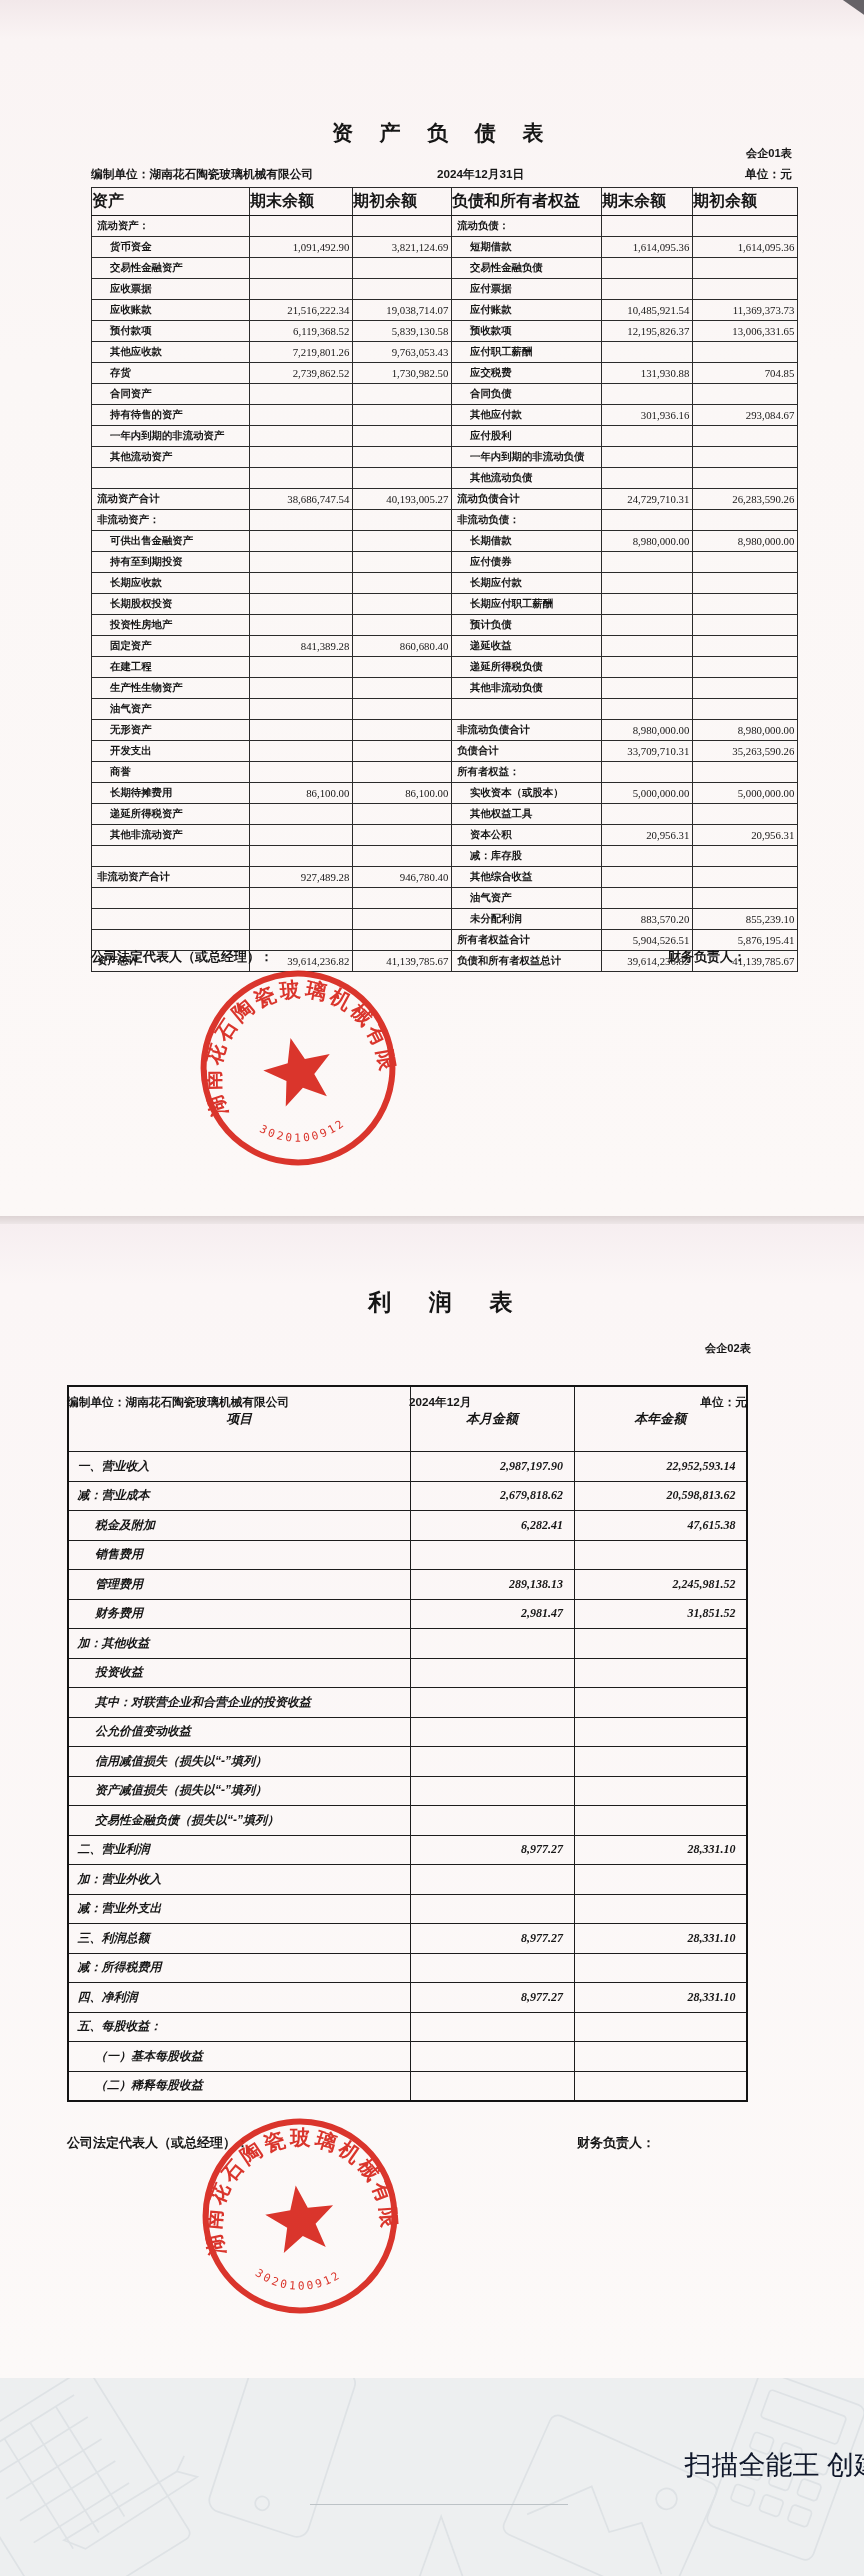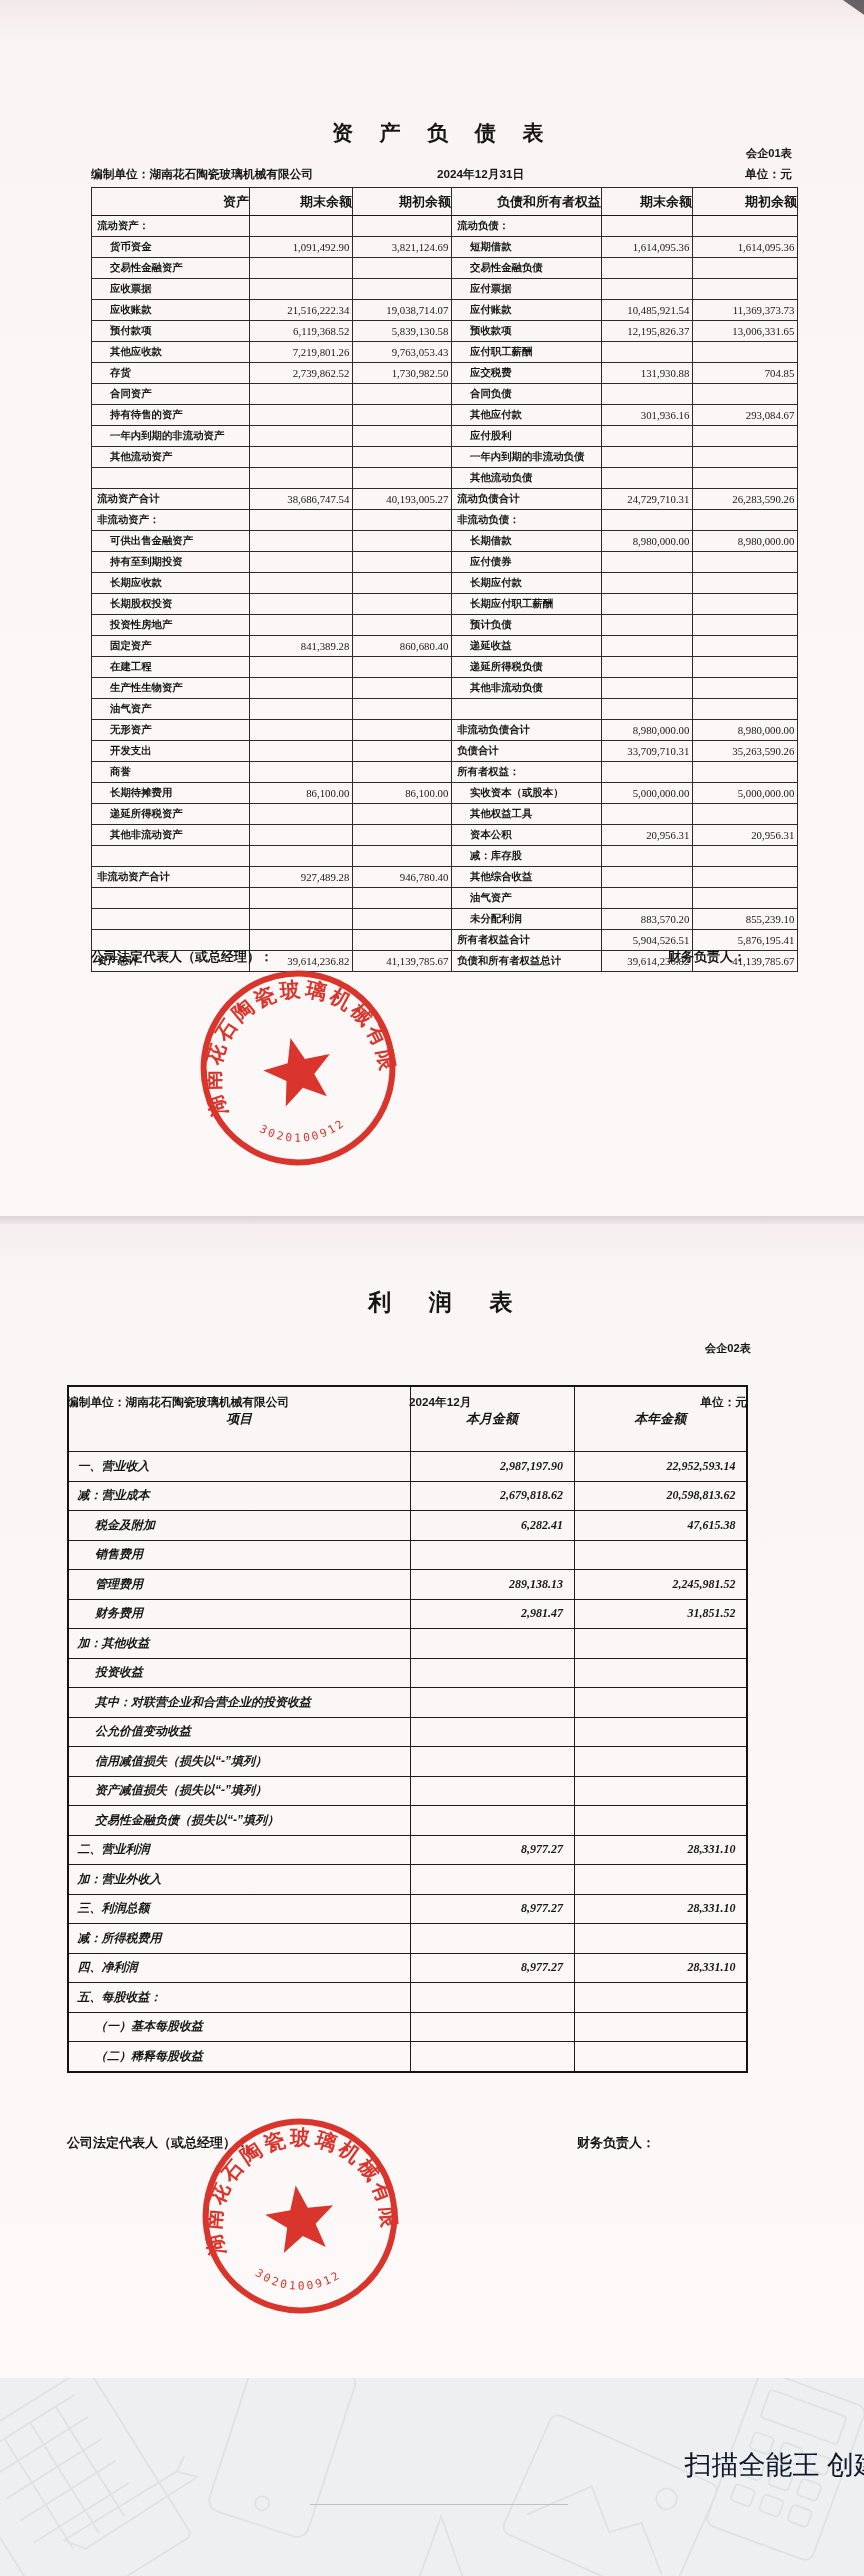--- a/index.html
+++ b/index.html
@@ -28,21 +28,21 @@
   .is-meta{top:171px;left:67px;width:680px;}
   .meta .m-company{position:absolute;left:0;}
   .bs-meta .m-date{position:absolute;left:346px;}
   .is-meta .m-date{position:absolute;left:342px;}
   .bs-meta .m-unit{position:absolute;right:5.2px;}
   .is-meta .m-unit{position:absolute;right:0;}
 
   table{border-collapse:collapse;position:absolute;table-layout:fixed;background:transparent;}
   .bs-table{top:187px;left:91px;width:706px;border:1.7px solid #1a1a1a;}
   .bs-table th,.bs-table td{border:0.9px solid #2b2b2b;overflow:hidden;white-space:nowrap;padding:0;}
-  .bs-table th{height:27px;font-size:13px;text-align:right;border-bottom:1.7px solid #1a1a1a;
+  .bs-table th{height:27px;font-size:16px;text-align:left;border-bottom:1.7px solid #1a1a1a;
     font-family:"Liberation Sans","DejaVu Sans",sans-serif;}
   .bs-table td{height:20px;}
   .bs-table td.lbl{font-size:10.4px;font-weight:bold;padding-left:5.2px;font-family:"Liberation Sans","DejaVu Sans",sans-serif;}
   .bs-table td.lbl.ind{padding-left:18px;}
   .bs-table td.num{font-size:10.8px;text-align:right;padding-right:2.6px;font-family:"Liberation Serif","DejaVu Serif",serif;}
 
   .is-table{top:161px;left:67px;width:680px;border:2.6px solid #141414;font-style:italic;}
   .is-table th,.is-table td{border:1.7px solid #1d1d1d;overflow:hidden;white-space:nowrap;padding:0;}
   .is-table th{height:64px;font-size:13px;text-align:center;font-family:"Liberation Sans","DejaVu Sans",sans-serif;}
   .is-table td{height:28.5px;}
@@ -506,20 +506,25 @@
           <td class="num"></td>
           <td class="num"></td>
         </tr>
         <tr>
           <td class="lbl strong">二、营业利润</td>
           <td class="num">8,977.27</td>
           <td class="num">28,331.10</td>
         </tr>
         <tr>
           <td class="lbl">加：营业外收入</td>
+          <td class="num"></td>
+          <td class="num"></td>
+        </tr>
+        <tr>
+          <td class="lbl">减：营业外支出</td>
           <td class="num"></td>
           <td class="num"></td>
         </tr>
         <tr>
           <td class="lbl strong">三、利润总额</td>
           <td class="num">8,977.27</td>
           <td class="num">28,331.10</td>
         </tr>
         <tr>
           <td class="lbl">减：所得税费用</td>

